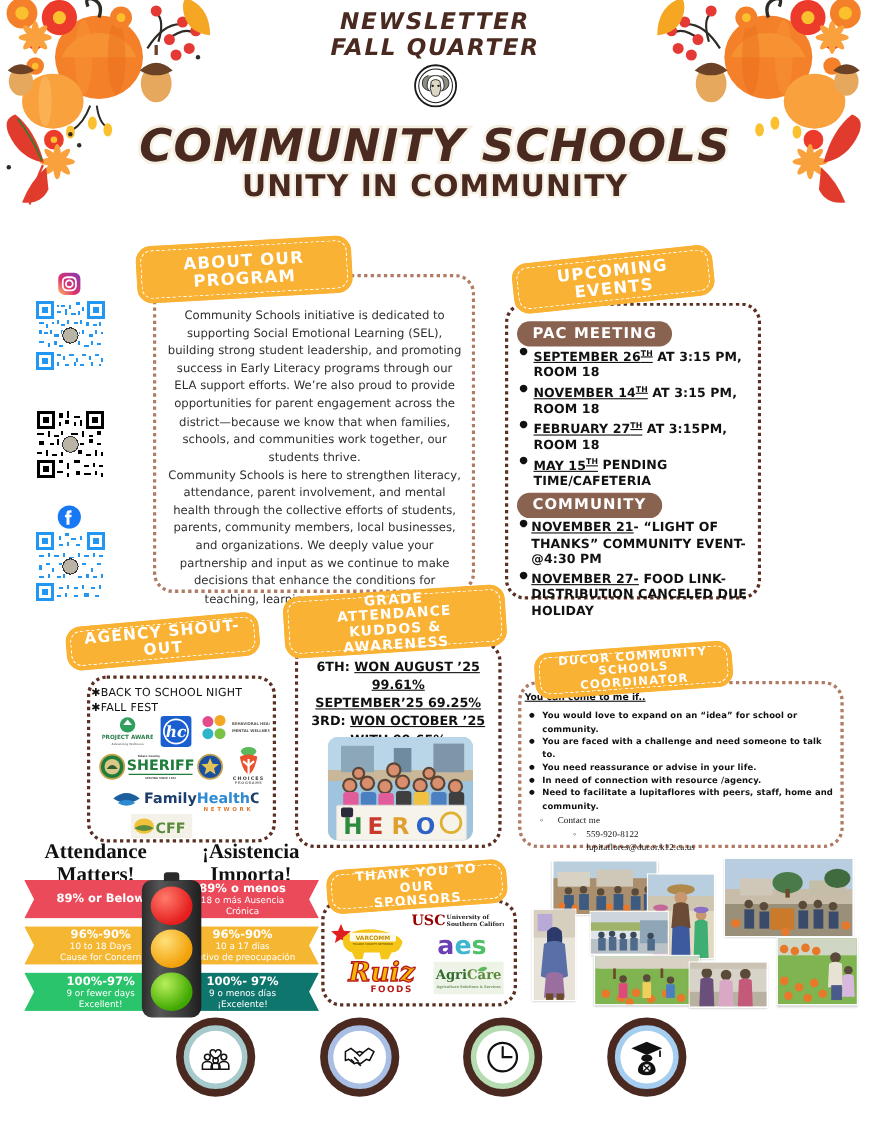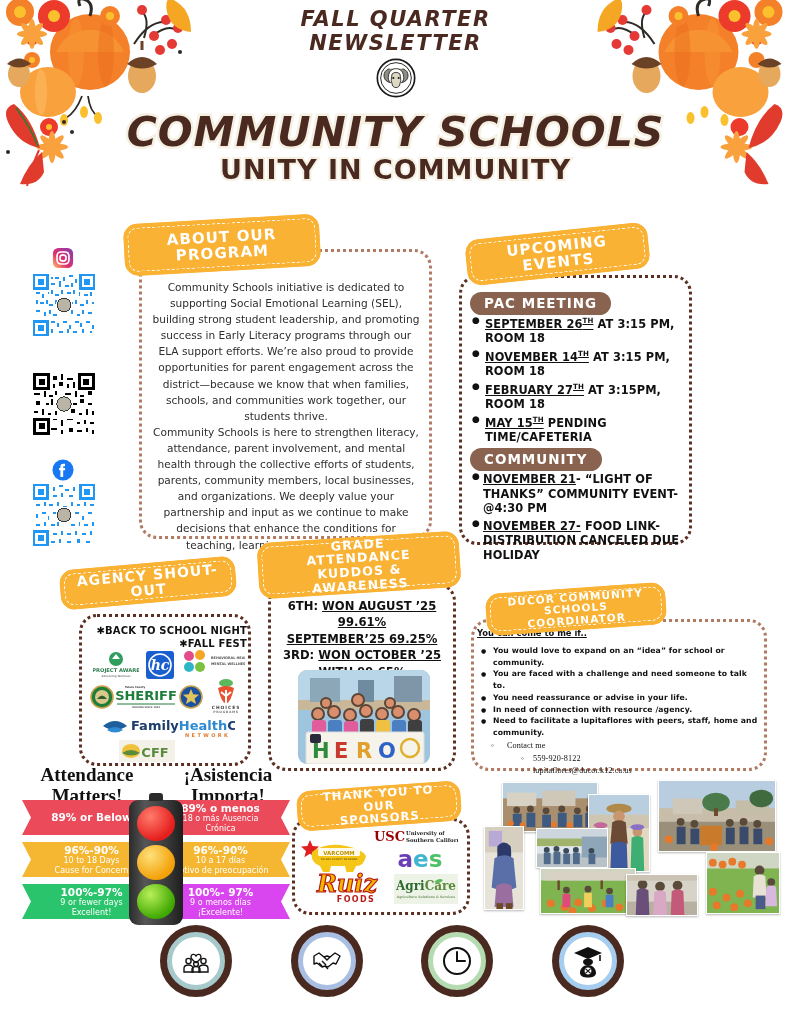--- a/index.html
+++ b/index.html
@@ -126,22 +126,22 @@
     position: absolute; left: 298px; top: 670px; width: 132px; height: 94px;
     border-radius: 9px; z-index: 5; overflow: hidden;
   }
 
   
   #agency-tag { left: 60px; top: 563px; width: 176px; height: 40px;
                 font-size: 14px; transform: rotate(-5deg); }
   #agency-box { left: 79px; top: 614px; width: 172px; height: 152px; border-style: dotted; }
   #agency-title {
     position: absolute; left: 83px; top: 624px; width: 164px; z-index: 5;
-    font-family: "DejaVu Sans", sans-serif; font-weight: bold;
-    font-size: 10px; text-align: right; line-height: 1.3; color: #111;
+    font-family: "DejaVu Sans", sans-serif; font-weight: normal;
+    font-size: 10px; text-align: left; line-height: 1.3; color: #111;
     letter-spacing: 0.2px;
   }
   #agency-logos {
     position: absolute; left: 85px; top: 650px; width: 162px; height: 112px; z-index: 5;
   }
   .logo-chip {
     position: absolute; display:flex; align-items:center; justify-content:center;
     font-family: "DejaVu Sans", sans-serif; font-weight: bold; text-align:center;
     overflow: hidden;
   }
@@ -375,22 +375,22 @@
     <path d="M175 6 q22 8 22 34 q-20 -2 -24 -20 q-2 -10 2 -14z" fill="#f5a623"></path>
     <g fill="#fbc02d">
         <ellipse cx="70" cy="128" rx="4" ry="6"></ellipse>
         <ellipse cx="90" cy="120" rx="4" ry="6"></ellipse>
         <ellipse cx="104" cy="126" rx="4" ry="6"></ellipse>
       </g>
   </g>
 </svg>
 
 <div class="header">
+  <div class="kicker">NEWSLETTER</div>
   <div class="kicker">FALL QUARTER</div>
-  <div class="kicker">NEWSLETTER</div>
   <svg class="ram-logo" viewBox="0 0 60 60">
     <circle cx="30" cy="30" r="28" fill="#fff" stroke="#1a1a1a" stroke-width="2.5"></circle>
     <circle cx="30" cy="30" r="23" fill="#fff" stroke="#1a1a1a" stroke-width="1.4"></circle>
     <path d="M30 16 q-9 0 -11 9 q-2 9 3 12 q-9 -2 -10 -9 q-1 -9 8 -12" fill="#8d8d84" stroke="#1a1a1a" stroke-width="1.2"></path>
     <path d="M30 16 q9 0 11 9 q2 9 -3 12 q9 -2 10 -9 q1 -9 -8 -12" fill="#8d8d84" stroke="#1a1a1a" stroke-width="1.2"></path>
     <path d="M24 24 q6 -5 12 0 q3 10 -1 18 q-5 5 -10 0 q-4 -8 -1 -18z" fill="#ddd8c4" stroke="#1a1a1a" stroke-width="1.2"></path>
     <circle cx="26" cy="30" r="1.6" fill="#1a1a1a"></circle>
       <circle cx="34" cy="30" r="1.6" fill="#1a1a1a"></circle>
   </svg>
   <div class="big-title">COMMUNITY SCHOOLS</div>
@@ -819,21 +819,21 @@
       <div class="ribbon rib-right" style="top: 77px; background: rgb(245, 183, 49);">
         <div class="r1">96%-90%</div>
         <div class="r2">10 a 17 días</div>
         <div class="r2">Motivo de preocupación</div>
       </div>
       <div class="ribbon rib-left" style="top: 119px; background: rgb(41, 196, 107);">
         <div class="r1">100%-97%</div>
         <div class="r2">9 or fewer days</div>
         <div class="r2">Excellent!</div>
       </div>
-      <div class="ribbon rib-right" style="top: 119px; background: #d946ef;">
+      <div class="ribbon rib-right" style="top: 119px; background: #0f766e;">
         <div class="r1">100%- 97%</div>
         <div class="r2">9 o menos días</div>
         <div class="r2">¡Excelente!</div>
       </div>
     </div>
   <div id="light-pole">
     <div class="bulb" id="bulb-red"></div>
     <div class="bulb" id="bulb-yellow"></div>
     <div class="bulb" id="bulb-green"></div>
   </div>

